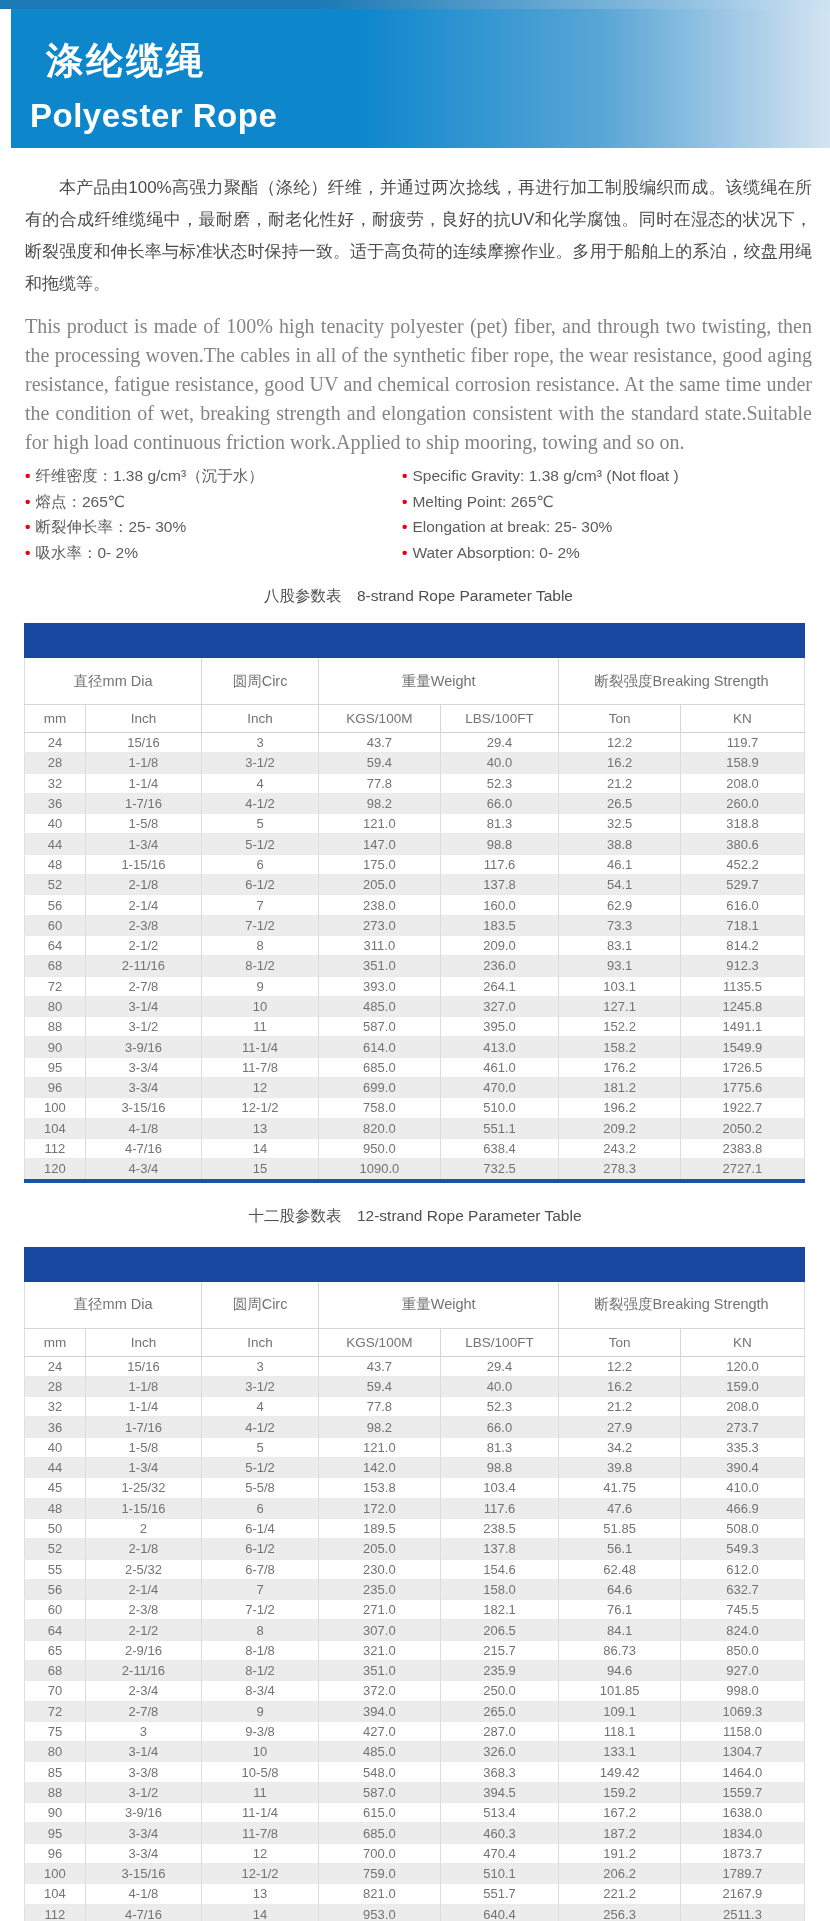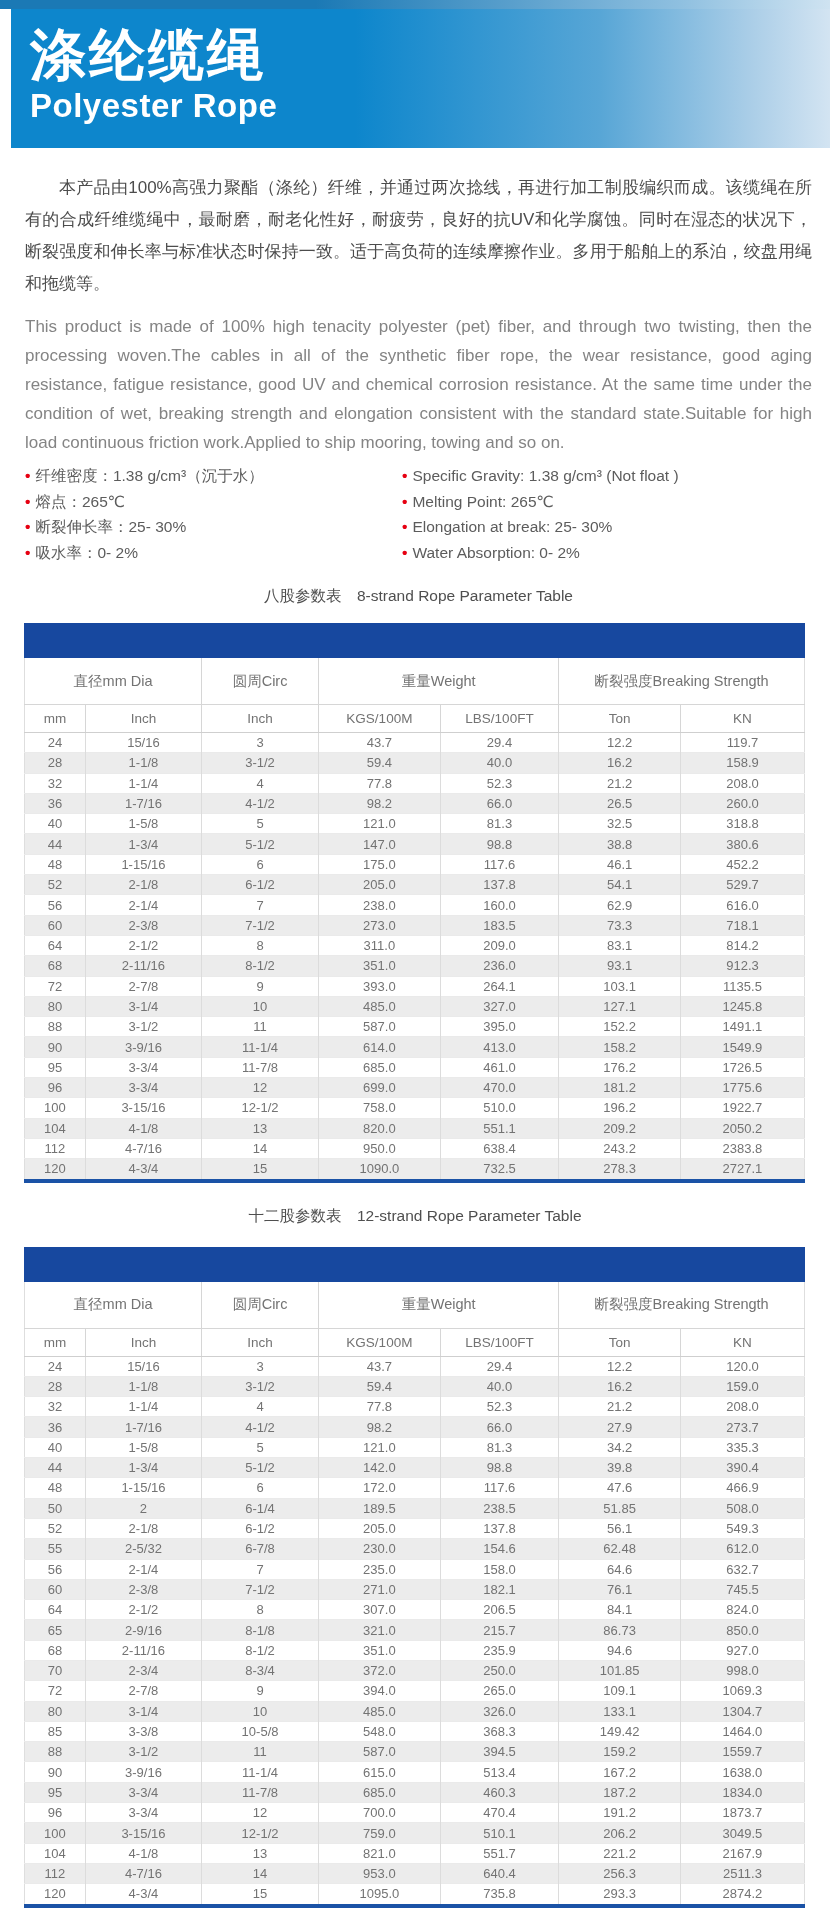--- a/index.html
+++ b/index.html
@@ -9,29 +9,30 @@
   }
   .top-strip{
     height:9px;width:830px;
     background:linear-gradient(90deg,#1b79b5 0%,#1b79b5 38%,#8fc0e0 82%,#cfe3f1 100%);
   }
   .banner{
     height:139px;margin-left:11px;box-sizing:border-box;
     padding:16px 0 0 19px;color:#ffffff;
     background:linear-gradient(90deg,#0d86cc 0%,#0d86cc 42%,#58a6d6 72%,#a9cde7 90%,#d3e4f2 100%);
   }
-  .banner h1{margin:0;font-size:56px;font-weight:800;letter-spacing:3px;line-height:1.08;}
+  .banner h1{margin:16px;font-size:37px;font-weight:800;letter-spacing:3px;line-height:1.08;}
   .banner h2{margin:2px 0 0;font-size:33px;font-weight:700;letter-spacing:.5px;}
   .para-cn{
     margin:24px 18px 0 25px;font-size:17px;line-height:32px;color:#4c4c4c;
     text-align:justify;text-indent:2em;
   }
   .para-en{
-    margin:12px 18px 0 25px;font-size:17px;line-height:29px;color:#848484;
+    margin:12px 18px 0 25px;font-size:20px;line-height:29px;color:#848484;
     text-align:justify;
+    font-family:Liberation Serif, serif;
   }
   .specs{display:flex;margin:6px 0 0 25px;gap:12px;}
   .specs ul{list-style:none;margin:0;padding:0;}
   .specs ul.left{width:365px;}
   .specs li{font-size:15.5px;line-height:25.5px;color:#5c5c5c;white-space:nowrap;}
   .dot{color:#e60012;margin-right:5px;font-weight:700;}
   .table-title{text-align:center;color:#4f4f4f;font-size:15.5px;line-height:18px;}
   #title-0{margin-top:22px;padding-left:7px;}
   #title-1{margin-top:24px;}
   .blue-bar{height:35px;width:781px;margin:18px 0 0 24px;background:#17489f;}
@@ -396,20 +397,29 @@
             <tr>
               <td>44</td>
               <td>1-3/4</td>
               <td>5-1/2</td>
               <td>142.0</td>
               <td>98.8</td>
               <td>39.8</td>
               <td>390.4</td>
             </tr>
             <tr>
+              <td>45</td>
+              <td>1-25/32</td>
+              <td>5-5/8</td>
+              <td>153.8</td>
+              <td>103.4</td>
+              <td>41.75</td>
+              <td>410.0</td>
+            </tr>
+            <tr>
               <td>48</td>
               <td>1-15/16</td>
               <td>6</td>
               <td>172.0</td>
               <td>117.6</td>
               <td>47.6</td>
               <td>466.9</td>
             </tr>
             <tr>
               <td>50</td>
@@ -495,20 +505,29 @@
             <tr>
               <td>72</td>
               <td>2-7/8</td>
               <td>9</td>
               <td>394.0</td>
               <td>265.0</td>
               <td>109.1</td>
               <td>1069.3</td>
             </tr>
             <tr>
+              <td>75</td>
+              <td>3</td>
+              <td>9-3/8</td>
+              <td>427.0</td>
+              <td>287.0</td>
+              <td>118.1</td>
+              <td>1158.0</td>
+            </tr>
+            <tr>
               <td>80</td>
               <td>3-1/4</td>
               <td>10</td>
               <td>485.0</td>
               <td>326.0</td>
               <td>133.1</td>
               <td>1304.7</td>
             </tr>
             <tr>
               <td>85</td>
@@ -555,21 +574,21 @@
               <td>191.2</td>
               <td>1873.7</td>
             </tr>
             <tr>
               <td>100</td>
               <td>3-15/16</td>
               <td>12-1/2</td>
               <td>759.0</td>
               <td>510.1</td>
               <td>206.2</td>
-              <td>3049.5</td>
+              <td>1789.7</td>
             </tr>
             <tr>
               <td>104</td>
               <td>4-1/8</td>
               <td>13</td>
               <td>821.0</td>
               <td>551.7</td>
               <td>221.2</td>
               <td>2167.9</td>
             </tr>

